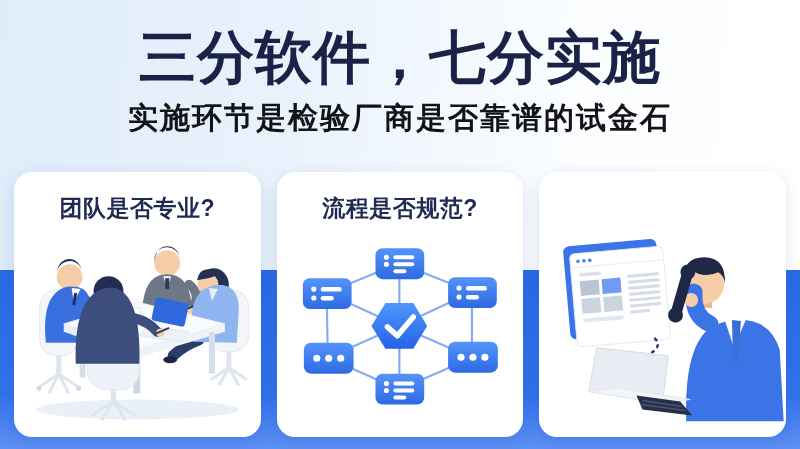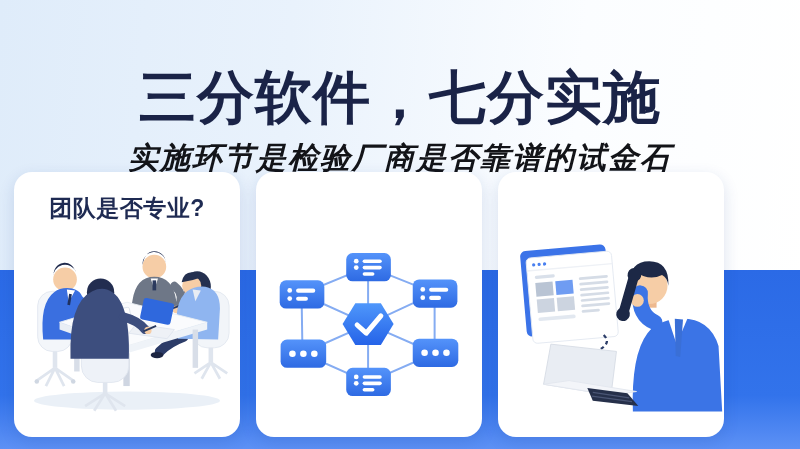--- a/index.html
+++ b/index.html
@@ -2,25 +2,25 @@
 <html><head>
 <meta charset="utf-8">
 <style>
   * { margin:0; padding:0; box-sizing:border-box; }
   html,body { width:800px; height:449px; overflow:hidden; }
   body { font-family:"Liberation Sans","DejaVu Sans",sans-serif; }
   .stage { position:relative; width:800px; height:449px;
            background:linear-gradient(95deg,#dfecfa 0%,#e9f2fc 35%,#fbfdff 70%,#ffffff 100%); }
   .bottom-band { position:absolute; left:0; top:270px; width:800px; height:179px;
            background:linear-gradient(180deg,#2b6ae6 0%,#3273eb 70%,#5d91f5 100%); }
-  .header { position:absolute; top:0; left:0; width:800px; text-align:center;margin-top:40px; }
+  .header { position:absolute; top:0; left:0; width:800px; text-align:center; }
   .main-title { margin-top:26px; font-size:57px; line-height:1.12; font-weight:900;
            color:#1a2347; letter-spacing:1px; }
-  .subtitle { margin-top:8px; font-size:30px; font-weight:600; color:#131418; letter-spacing:2px;font-style:italic; }
-  .cards { position:absolute; top:172px; left:14px; width:710px; height:265px;
+  .subtitle { margin-top:8px; font-size:30px; font-weight:600; color:#131418; letter-spacing:2px; }
+  .cards { position:absolute; top:172px; left:14px; width:772px; height:265px;
            display:flex; gap:16px; }
   .card { position:relative; flex:1 1 0; background:#ffffff; border-radius:18px;
            box-shadow:0 5px 16px rgba(20,60,140,0.14); overflow:hidden; }
   .card-title { position:relative; z-index:2; padding-top:21px; text-align:center;
            font-size:23px; font-weight:800; color:#1e2a52; letter-spacing:0.5px; }
   .illus { position:absolute; left:0; top:0; width:100%; height:100%; display:block; }
 </style>
 </head>
 <body>
 
@@ -112,20 +112,21 @@
           <rect x="90" y="130" width="10" height="8" fill="#f6cda6"></rect>
           <path d="M62,192 q-2,-62 24,-74 q8,-4 16,-2 q26,8 24,76 z" fill="#3d4e7e"></path>
           <path d="M120,146 q16,4 24,14" stroke="#3d4e7e" stroke-width="10" fill="none" stroke-linecap="round"></path>
           <circle cx="147" cy="161" r="4" fill="#f6cda6"></circle>
           <path d="M142,162 L156,156" stroke="#2b3a5e" stroke-width="2"></path>
         </g>
       </svg>
     </section>
 
     <section class="card">
+      <h2 class="card-title">流程是否规范?</h2>
       <svg class="illus" viewBox="0 0 248 265">
         <defs>
           <linearGradient id="nodeG" x1="0" y1="0" x2="0" y2="1">
             <stop offset="0" stop-color="#5493fa"></stop>
               <stop offset="1" stop-color="#2e6ae3"></stop>
           </linearGradient>
           <linearGradient id="hexG" x1="0" y1="0" x2="0" y2="1">
             <stop offset="0" stop-color="#4f97fb"></stop>
               <stop offset="1" stop-color="#2563e8"></stop>
           </linearGradient>

